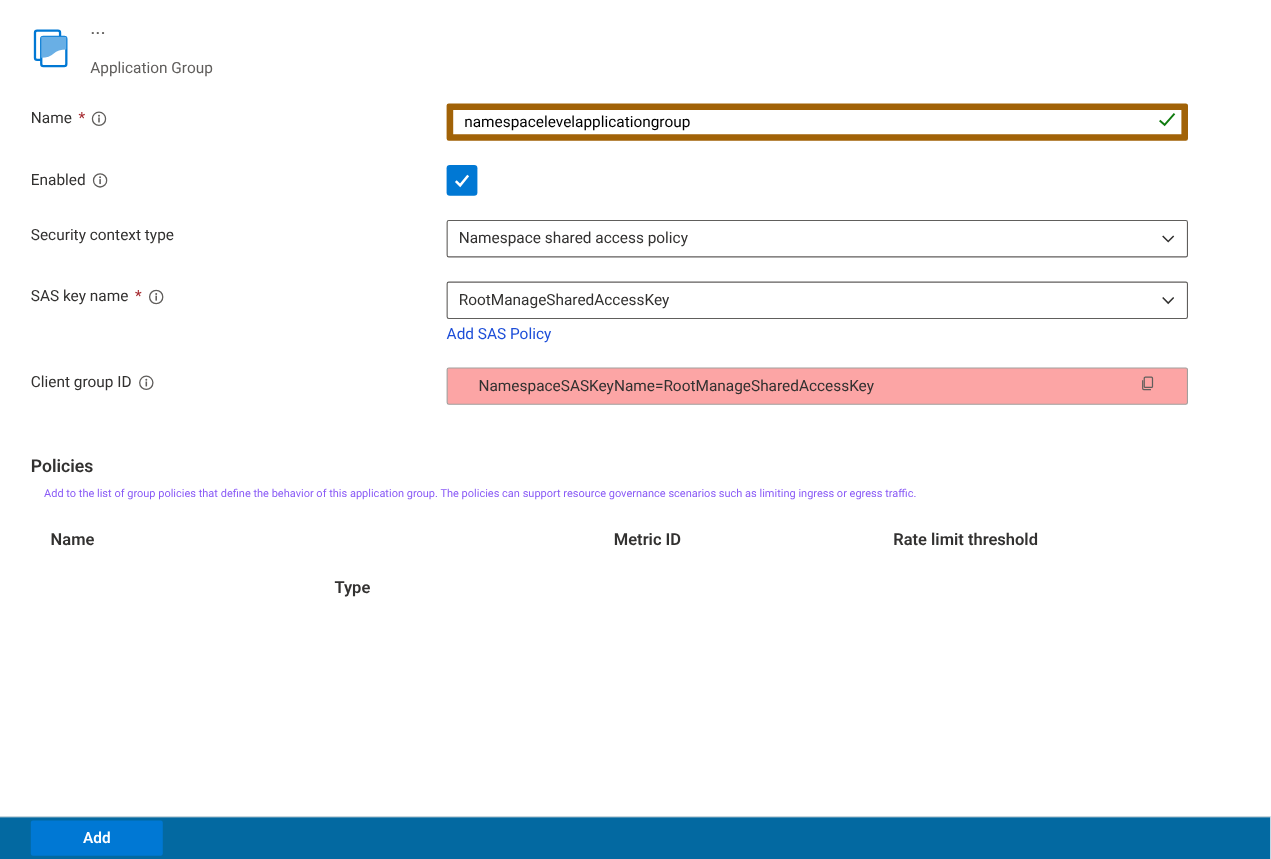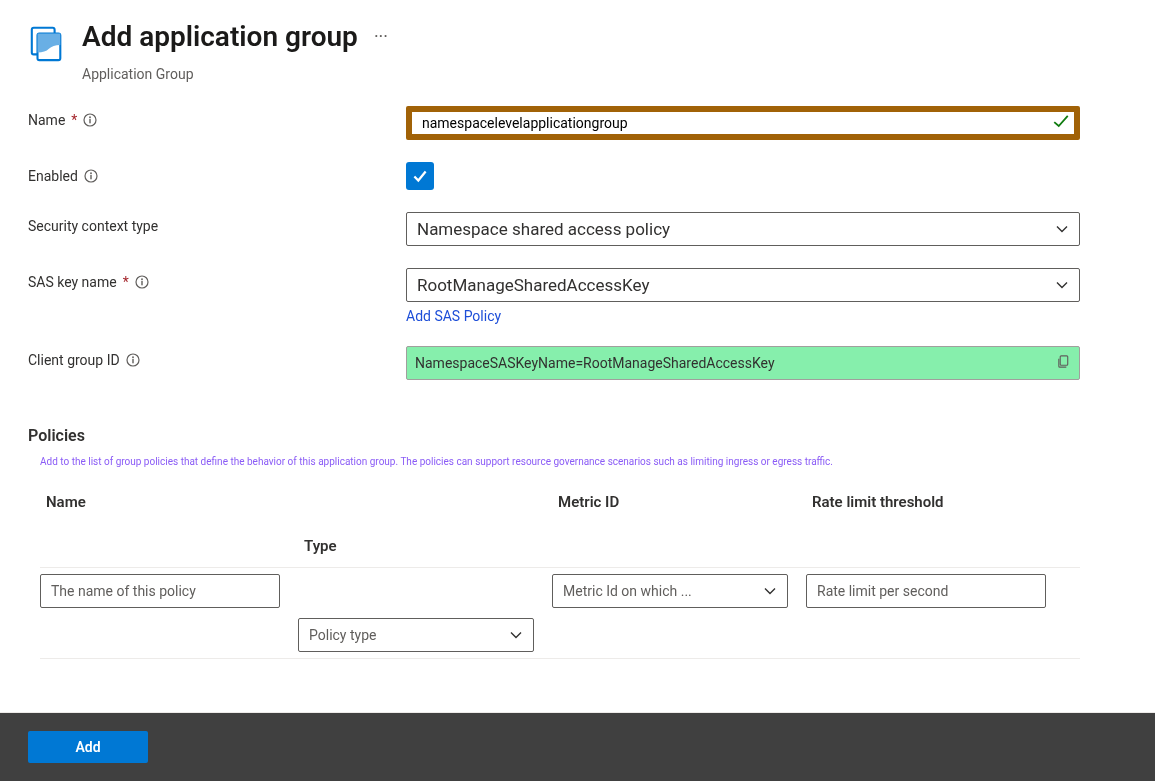--- a/index.html
+++ b/index.html
@@ -107,21 +107,21 @@
       align-items: center;
       justify-content: center;
       cursor: pointer;
     }
     .select {
       width: 100%;
       height: 34px;
       border: 1px solid #605e5c;
       border-radius: 2px;
       padding: 0 10px;
-      font-size: 17px;
+      font-size: 14px;
       display: flex;
       align-items: center;
       justify-content: space-between;
       cursor: pointer;
       background: #ffffff;
     }
     .chevron {
       display: inline-flex;
     }
     .link {
@@ -130,22 +130,22 @@
       text-decoration: none;
       display: inline-block;
       margin-top: 6px;
       cursor: pointer;
     }
     .readonly-box {
       width: 100%;
       height: 34px;
       border: 1px solid #a19f9d;
       border-radius: 2px;
-      background: #86efac;
-      padding: 0 8px;
+      background: #fca5a5;
+      padding: 0 28px;
       font-size: 14px;
       display: flex;
       align-items: center;
       justify-content: space-between;
       color: #323130;
     }
     .copy-icon {
       cursor: pointer;
       color: #605e5c;
     }
@@ -218,22 +218,22 @@
     .policy-select span:first-child {
       overflow: hidden;
       text-overflow: ellipsis;
     }
     .footer {
       position: absolute;
       bottom: 0;
       left: 0;
       right: 0;
       border-top: 1px solid #edebe9;
-      padding: 18px 28px;
-      background: #404040;
+      padding: 3px 28px;
+      background: #0369a1;
     }
     .primary-btn {
       background: #0078d4;
       color: #ffffff;
       border: none;
       height: 32px;
       min-width: 120px;
       font-size: 14px;
       font-weight: 600;
       font-family: inherit;
@@ -247,21 +247,20 @@
 <div class="header">
   <div class="header-icon">
     <svg viewBox="0 0 40 40" width="38" height="38">
       <rect x="4" y="4" width="24" height="28" rx="2" fill="#ffffff" stroke="#0078d4" stroke-width="2.2"></rect>
       <rect x="10" y="10" width="24" height="28" rx="2" fill="#ffffff" stroke="#0078d4" stroke-width="2.2"></rect>
       <path d="M10 10 L34 10 L34 22 Q26 22 22 26 Q18 30 10 30 Z" fill="#69afe5"></path>
     </svg>
   </div>
   <div class="header-text">
     <div class="page-title">
-      <span>Add application group</span>
       <span class="ellipsis">···</span>
     </div>
     <div class="page-subtitle">Application Group</div>
   </div>
 </div>
 
 <div class="form">
 
   <div class="form-row">
     <div class="form-label">
@@ -376,46 +375,18 @@
 <div class="policies">
   <h2>Policies</h2>
   <p class="policies-desc">Add to the list of group policies that define the behavior of this application group. The policies can support resource governance scenarios such as limiting ingress or egress traffic.</p>
   <div class="policy-table">
     <div class="policy-head">
       <div class="col-name">Name</div>
       <div class="col-type">Type</div>
       <div class="col-metric">Metric ID</div>
       <div class="col-rate">Rate limit threshold</div>
     </div>
-    <div class="policy-row">
-      <div class="col-name">
-        <input class="policy-input" placeholder="The name of this policy" style="">
-      </div>
-      <div class="col-type">
-        <div class="policy-select">
-          <span>Policy type</span>
-          <span class="chevron">
-            <svg width="14" height="14" viewBox="0 0 14 14">
-                <path d="M2 4.5 L7 9.5 L12 4.5" fill="none" stroke="#323130" stroke-width="1.4"></path>
-              </svg>
-          </span>
-        </div>
-      </div>
-      <div class="col-metric">
-        <div class="policy-select">
-          <span>Metric Id on which ...</span>
-          <span class="chevron">
-            <svg width="14" height="14" viewBox="0 0 14 14">
-                <path d="M2 4.5 L7 9.5 L12 4.5" fill="none" stroke="#323130" stroke-width="1.4"></path>
-              </svg>
-          </span>
-        </div>
-      </div>
-      <div class="col-rate">
-        <input class="policy-input" placeholder="Rate limit per second" style="">
-      </div>
-    </div>
   </div>
 </div>
 
 <div class="footer">
   <button class="primary-btn">Add</button>
 </div>
 
 </body></html>

